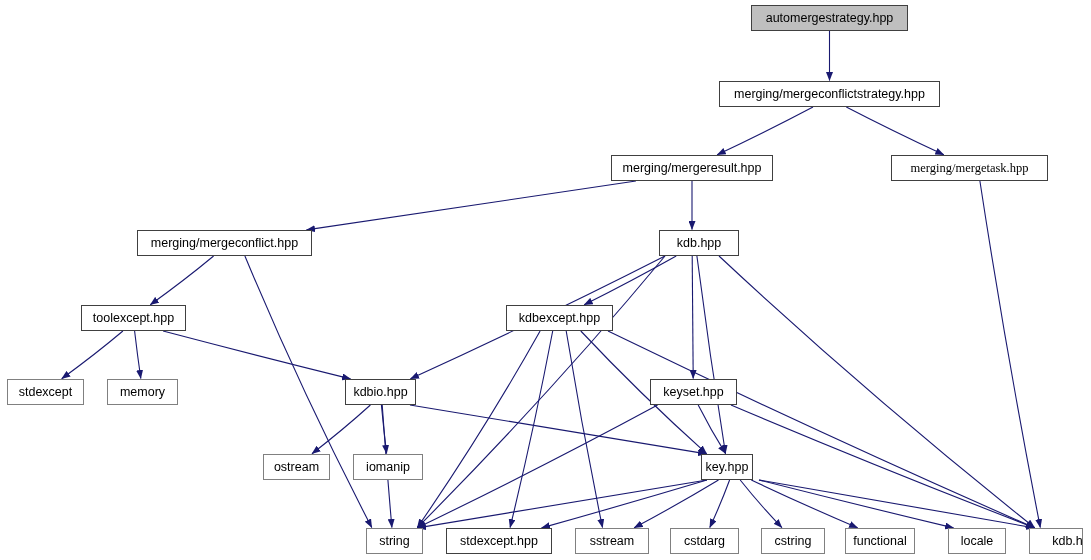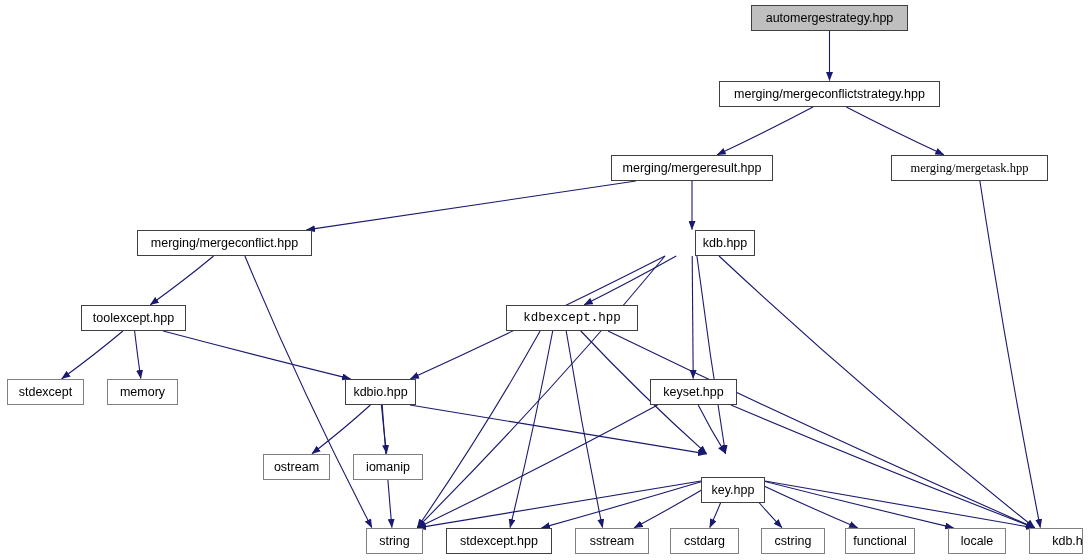--- a/index.html
+++ b/index.html
@@ -107,48 +107,48 @@
       </div>
       <div class="node header" style="left: 611px; top: 155px; width: 162px;">
         <span class="node-label">merging/mergeresult.hpp</span>
       </div>
       <div class="node header" style="left: 891px; top: 155px; width: 157px; font-family: Liberation Serif, serif;">
         <span class="node-label">merging/mergetask.hpp</span>
       </div>
       <div class="node header" style="left: 137px; top: 230px; width: 175px;">
         <span class="node-label">merging/mergeconflict.hpp</span>
       </div>
-      <div class="node header" style="left: 659px; top: 230px; width: 60px; margin-left: 36px;">
+      <div class="node header" style="left: 659px; top: 230px; width: 80px;">
         <span class="node-label">kdb.hpp</span>
       </div>
       <div class="node header" style="left: 81px; top: 305px; width: 105px;">
         <span class="node-label">toolexcept.hpp</span>
       </div>
-      <div class="node header" style="left: 506px; top: 305px; width: 132px; font-family: Liberation Mono, monospace;">
+      <div class="node header" style="left: 506px; top: 305px; width: 107px;">
         <span class="node-label">kdbexcept.hpp</span>
       </div>
       <div class="node system" style="left: 7px; top: 379px; width: 77px;">
         <span class="node-label">stdexcept</span>
       </div>
       <div class="node system" style="left: 107px; top: 379px; width: 71px; text-align: center;">
         <span class="node-label">memory</span>
       </div>
       <div class="node header" style="left: 345px; top: 379px; width: 71px;">
         <span class="node-label">kdbio.hpp</span>
       </div>
       <div class="node header" style="left: 650px; top: 379px; width: 87px;">
         <span class="node-label">keyset.hpp</span>
       </div>
       <div class="node system" style="left: 263px; top: 454px; width: 67px;">
         <span class="node-label">ostream</span>
       </div>
       <div class="node system" style="left: 353px; top: 454px; width: 70px;">
         <span class="node-label">iomanip</span>
       </div>
-      <div class="node header" style="left: 701px; top: 454px; width: 64px; margin-top: 23px;">
+      <div class="node header" style="left: 701px; top: 454px; width: 52px;">
         <span class="node-label">key.hpp</span>
       </div>
       <div class="node system" style="left: 366px; top: 528px; width: 57px;">
         <span class="node-label">string</span>
       </div>
       <div class="node header" style="left: 446px; top: 528px; width: 106px;">
         <span class="node-label">stdexcept.hpp</span>
       </div>
       <div class="node system" style="left: 575px; top: 528px; width: 74px;">
         <span class="node-label">sstream</span>

